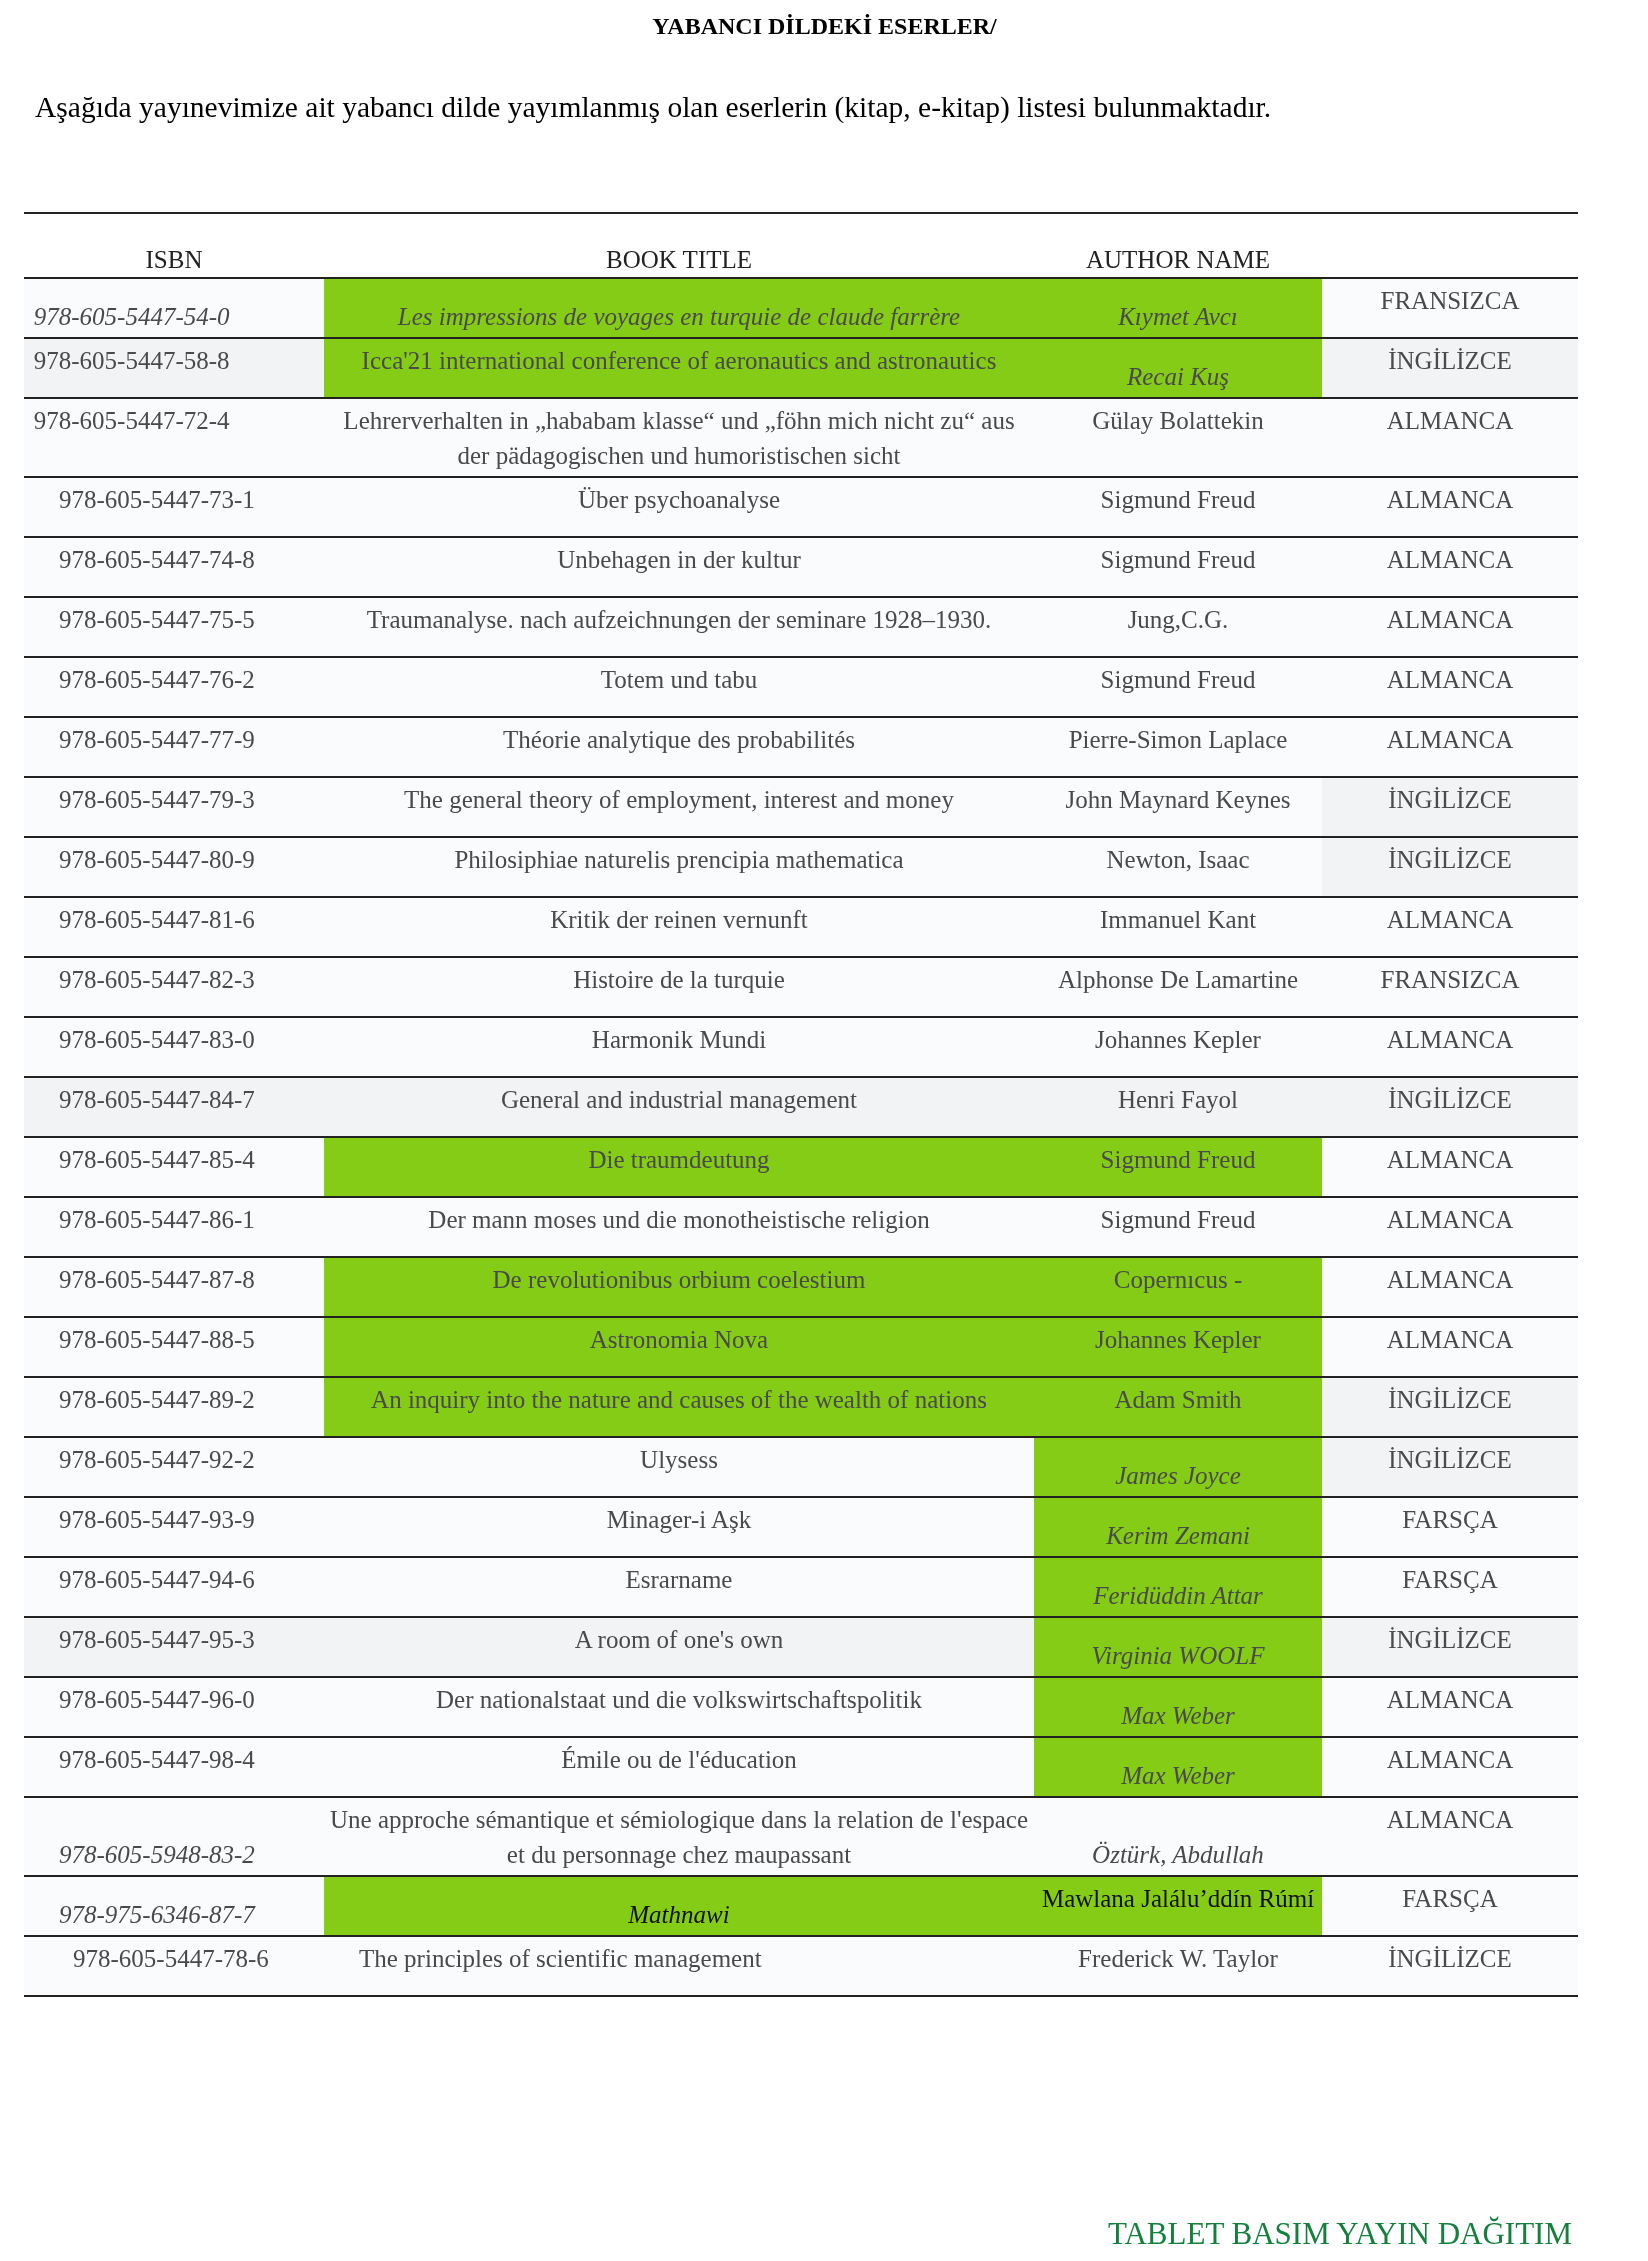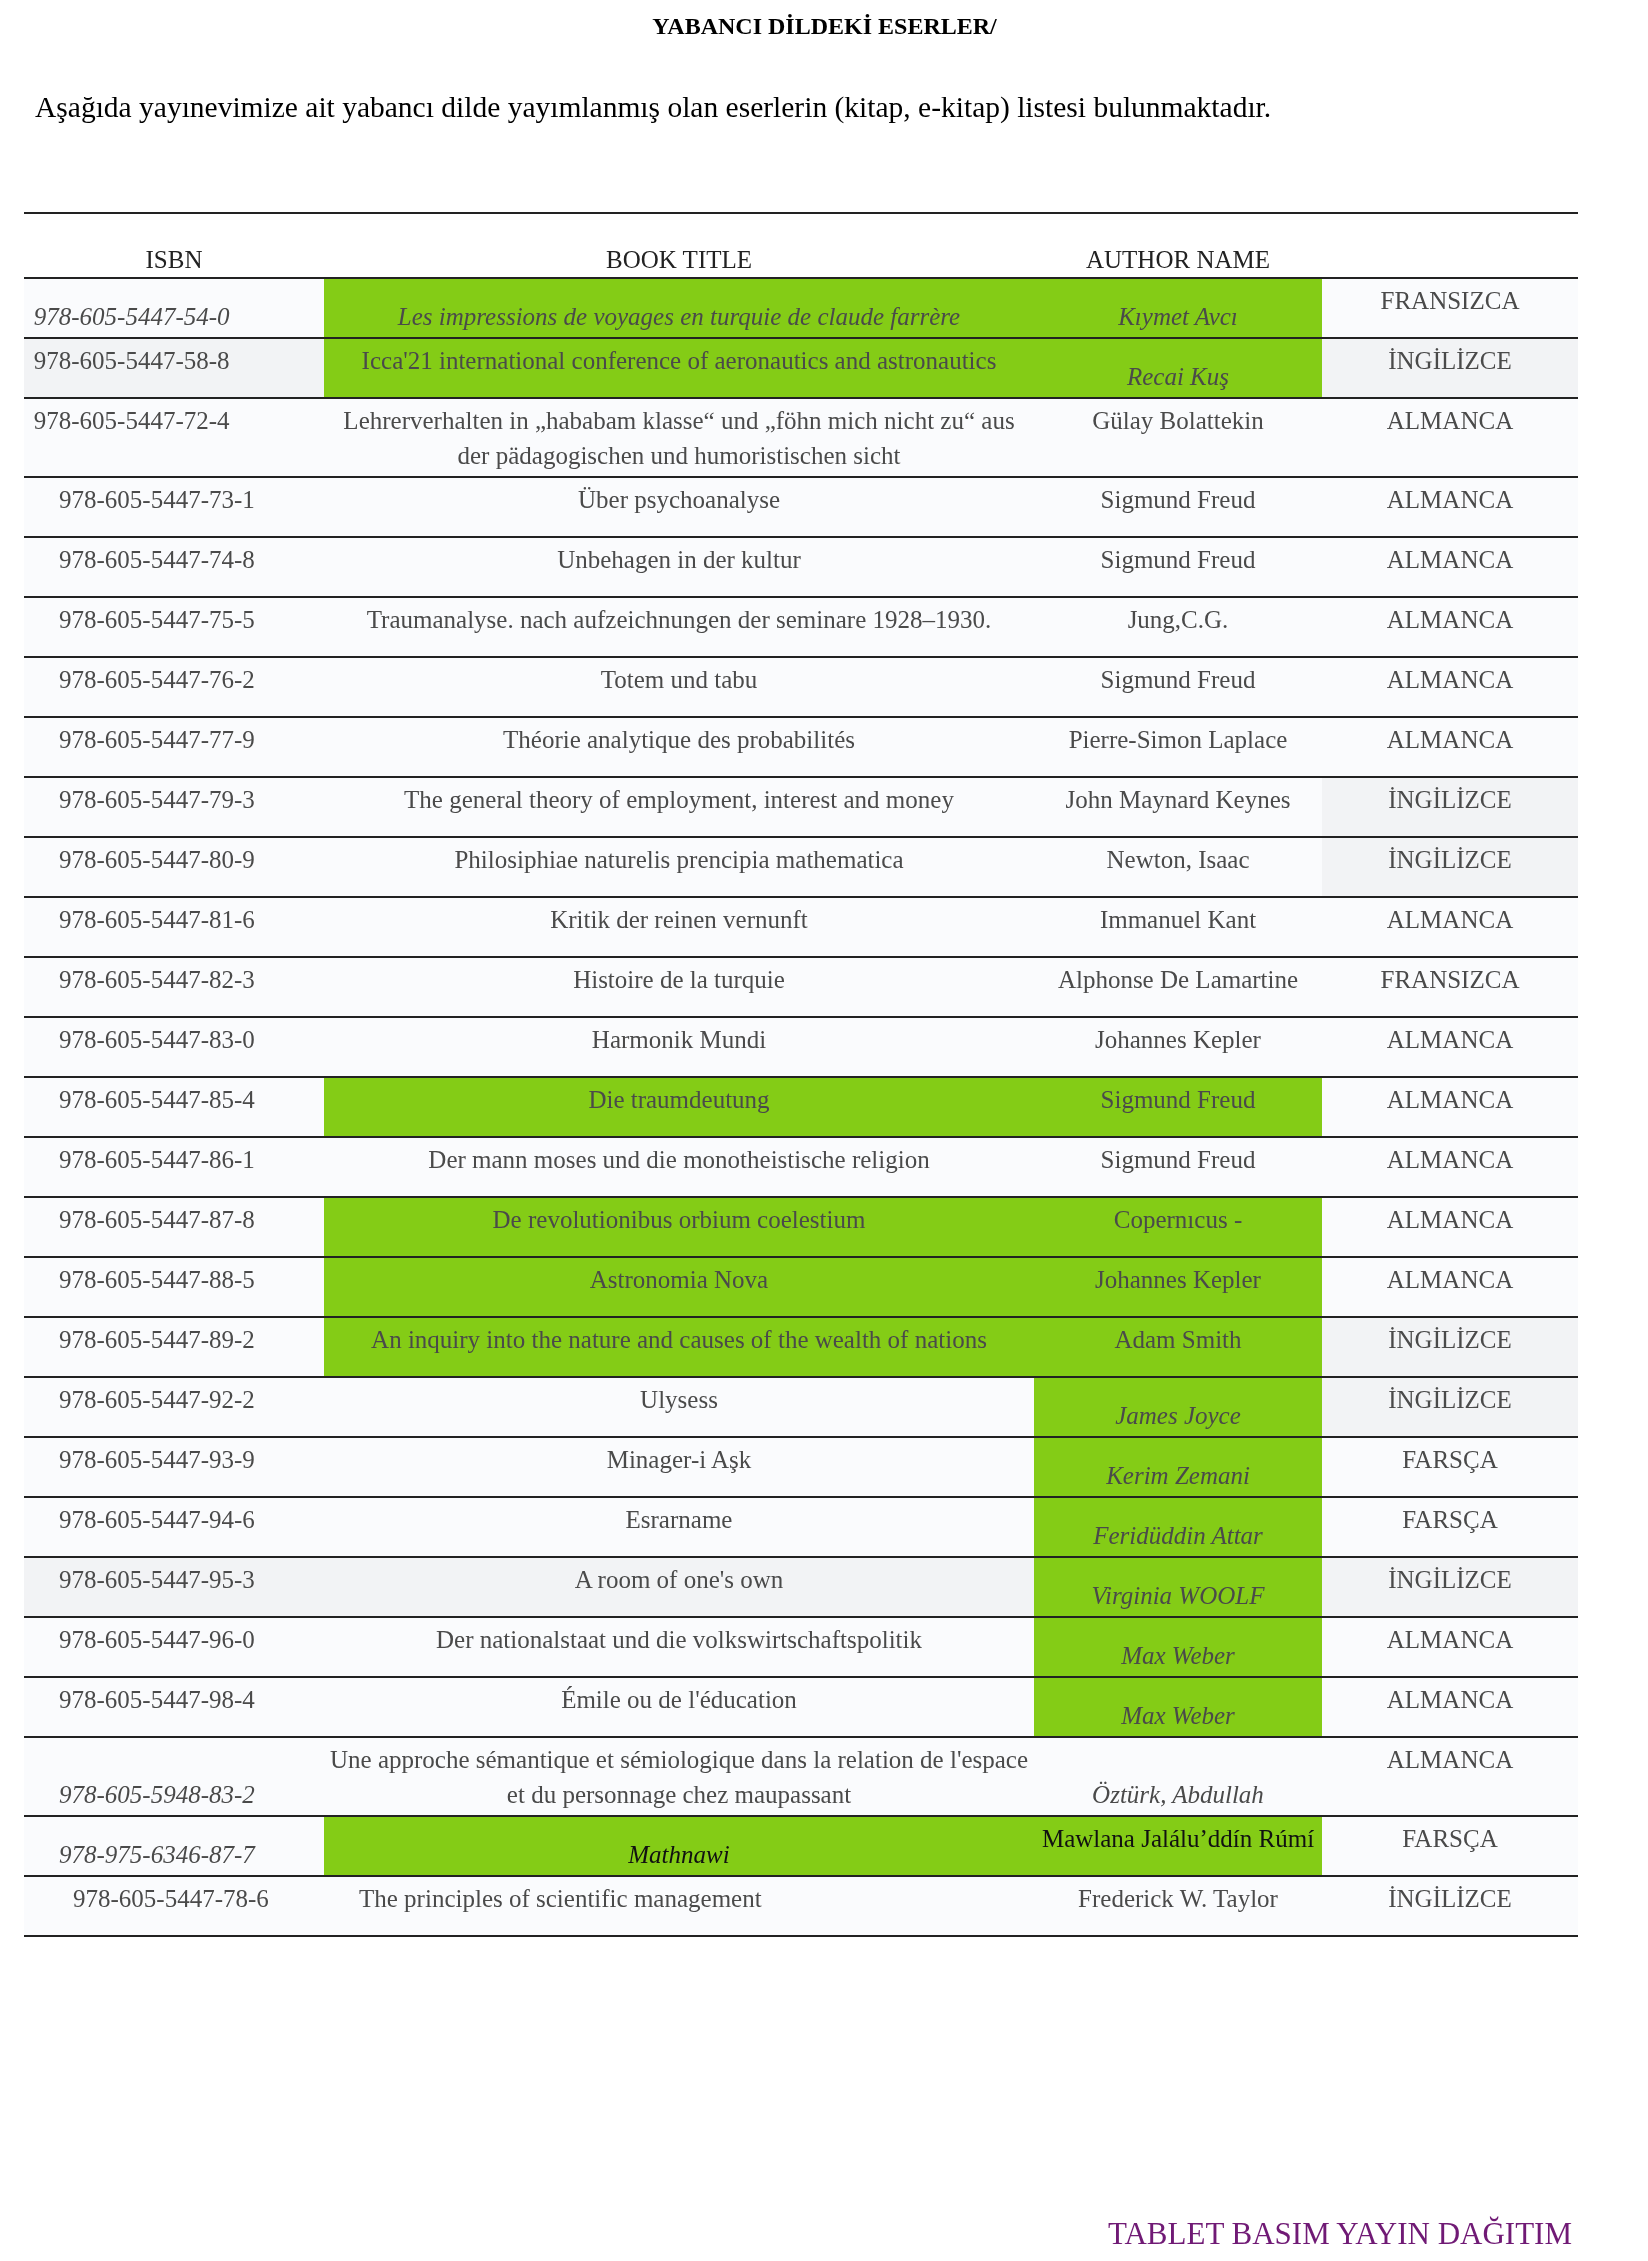--- a/index.html
+++ b/index.html
@@ -10,21 +10,21 @@
   col.c1 { width:300px; } col.c2 { width:710px; } col.c3 { width:288px; } col.c4 { width:256px; }
   thead th { font-weight:normal; font-size:25px; color:#222; height:60px; vertical-align:bottom; padding:0 0 2.8px 0; border-top:2.1px solid #222; border-bottom:2.8px solid #222; }
   tbody td { font-size:25px; line-height:35px; text-align:center; vertical-align:top; padding:4.2px 5.6px 2.8px 5.6px; border-bottom:2.8px solid #222; color:#4a4a4a; background:#fafbfd; }
   tbody td.isbn { text-align:left; padding-left:35px; }
   tbody td.alt { background:#f2f3f5; }
   tbody td.white { background:#84cc16; }
   tbody td.bottom { vertical-align:bottom;font-style:italic; }
   tbody td.dark { color:#111; }
   tbody tr { height:60px; }
   tbody td.isbn.first { padding-left:9.8px; }
-  .footer { position:absolute; top:2216px; right:77px; font-size:31px; color:#701a75; }
+  .footer { position:absolute; top:2216px; right:77px; font-size:31px; color:#15803d; }
 </style>
 </head>
 <body>
 
 <div class="title">YABANCI DİLDEKİ ESERLER/</div>
 <div class="intro">Aşağıda yayınevimize ait yabancı dilde yayımlanmış olan eserlerin (kitap, e-kitap) listesi bulunmaktadır.</div>
 
 <table>
   <colgroup>
       <col class="c1">
@@ -113,20 +113,26 @@
         <td class="">Alphonse De Lamartine</td>
         <td class="">FRANSIZCA</td>
       </tr>
       <tr>
         <td class="isbn">978-605-5447-83-0</td>
         <td class="">Harmonik Mundi</td>
         <td class="">Johannes Kepler</td>
         <td class="">ALMANCA</td>
       </tr>
       <tr>
+        <td class="isbn alt">978-605-5447-84-7</td>
+        <td class="alt">General and industrial management</td>
+        <td class="alt">Henri Fayol</td>
+        <td class="alt">İNGİLİZCE</td>
+      </tr>
+      <tr>
         <td class="isbn">978-605-5447-85-4</td>
         <td class="white">Die traumdeutung</td>
         <td class="white">Sigmund Freud</td>
         <td class="">ALMANCA</td>
       </tr>
       <tr>
         <td class="isbn">978-605-5447-86-1</td>
         <td class="">Der mann moses und die monotheistische religion</td>
         <td class="">Sigmund Freud</td>
         <td class="">ALMANCA</td>

